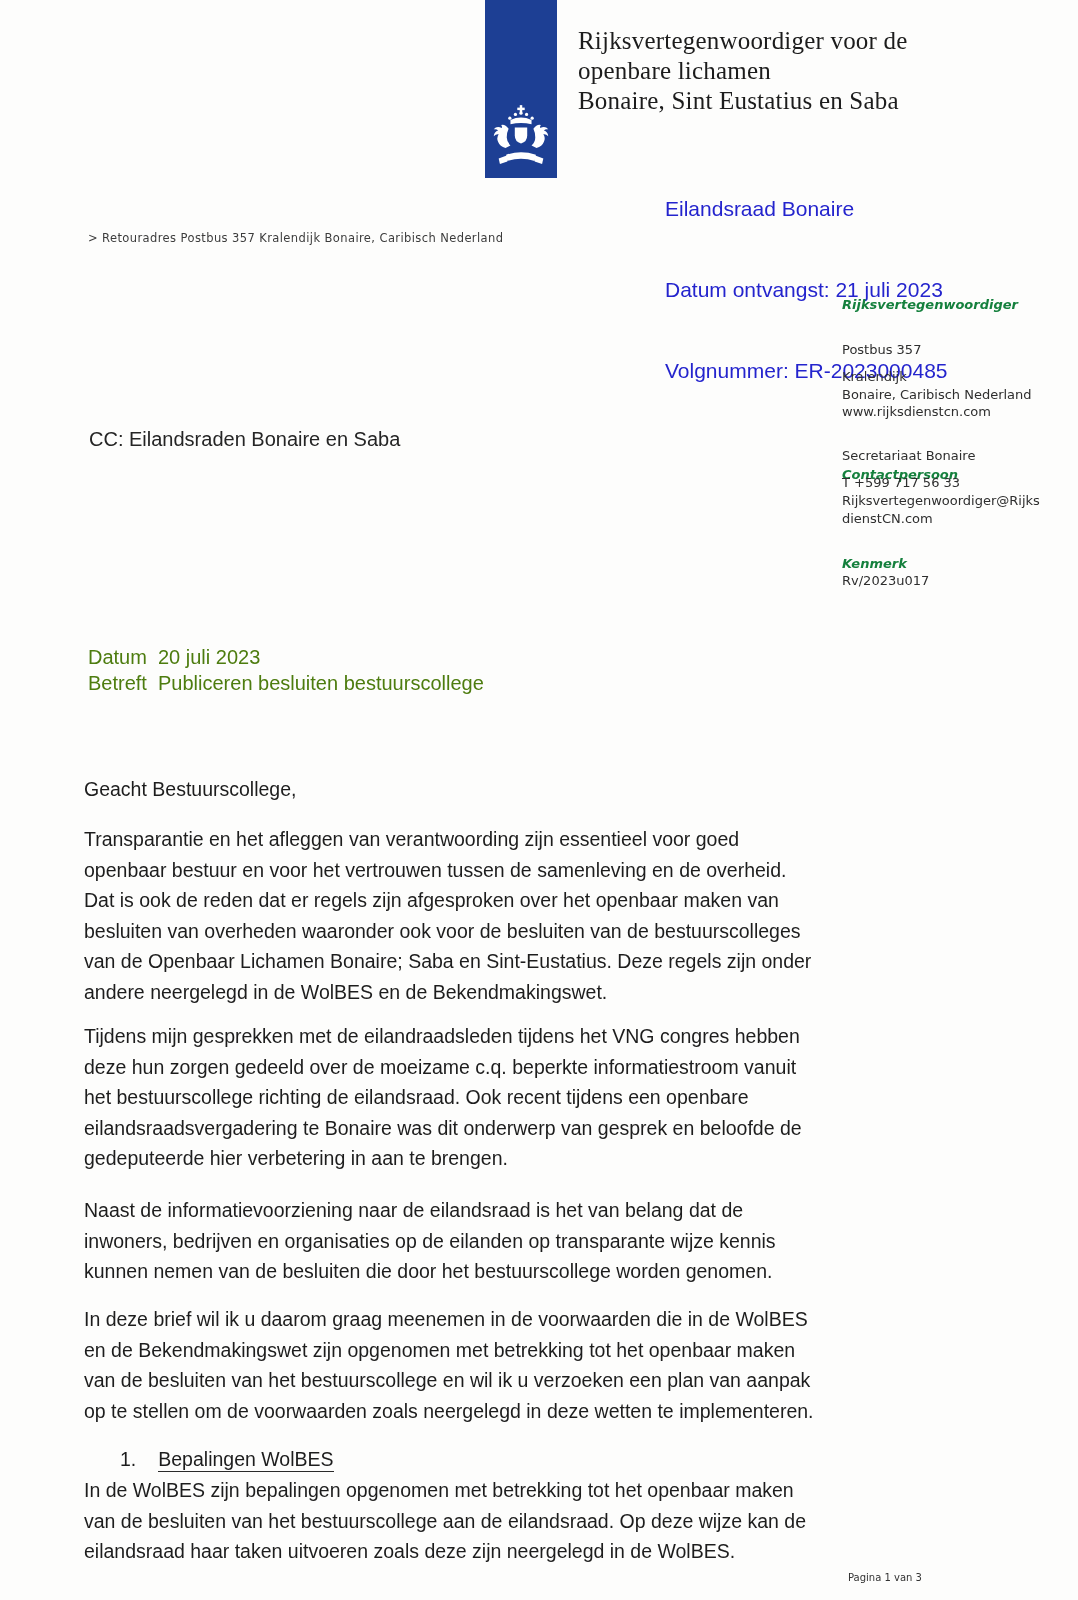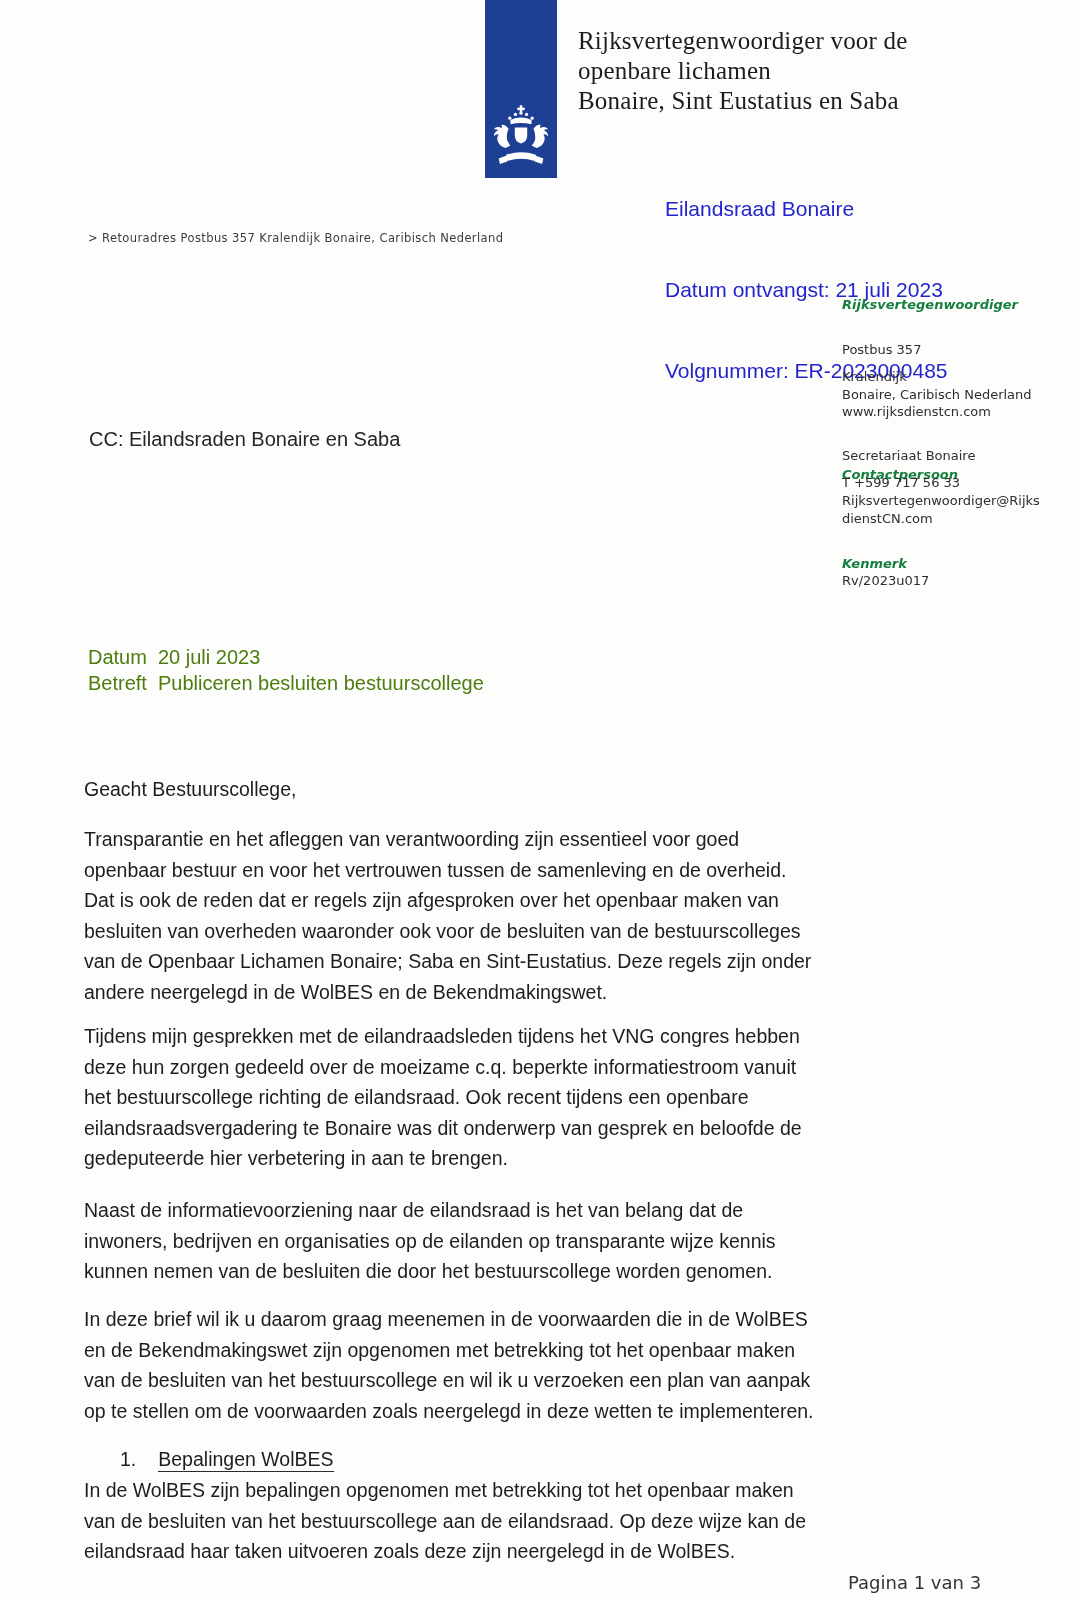--- a/index.html
+++ b/index.html
@@ -69,21 +69,21 @@
   .p3{top:1195px;}
   .p4{top:1304px;}
   .h1-row{top:1444px;}
   .h1-num{display:inline-block;margin-left:36px;margin-right:22px;}
   .h1-label{border-bottom:1.5px solid #2a2a2a;padding-bottom:1px;}
   .p5{top:1475px;}
   
   .page-footer{
     position:absolute;left:848px;top:1572px;
     font-family:"DejaVu Sans", sans-serif;
-    font-size:18px;color:#333;
+    font-size:10px;color:#333;
   }
 </style>
 </head>
 <body>
 
 <div class="page">
 
   <div class="logo-bar" style="background:#1d3f94;">
     <svg class="crest" width="62" height="66" viewBox="0 0 100 106">
       <g fill="#ffffff">

